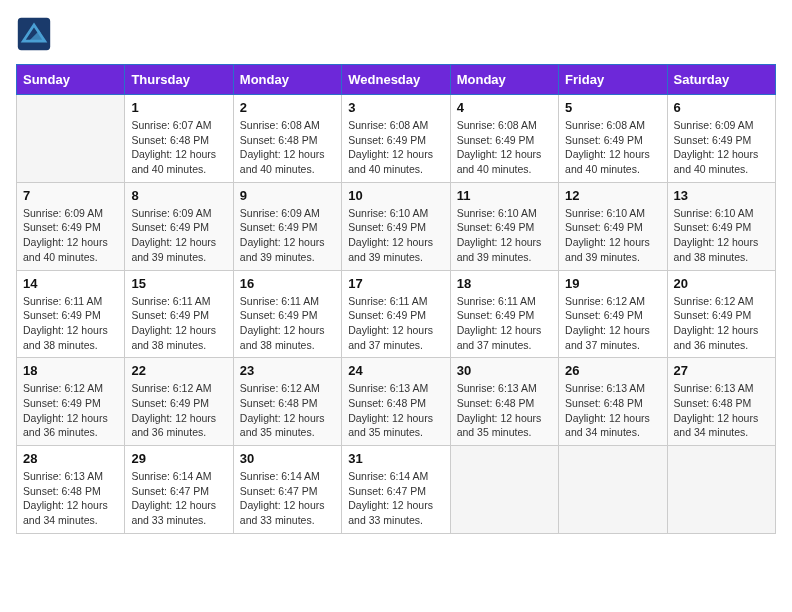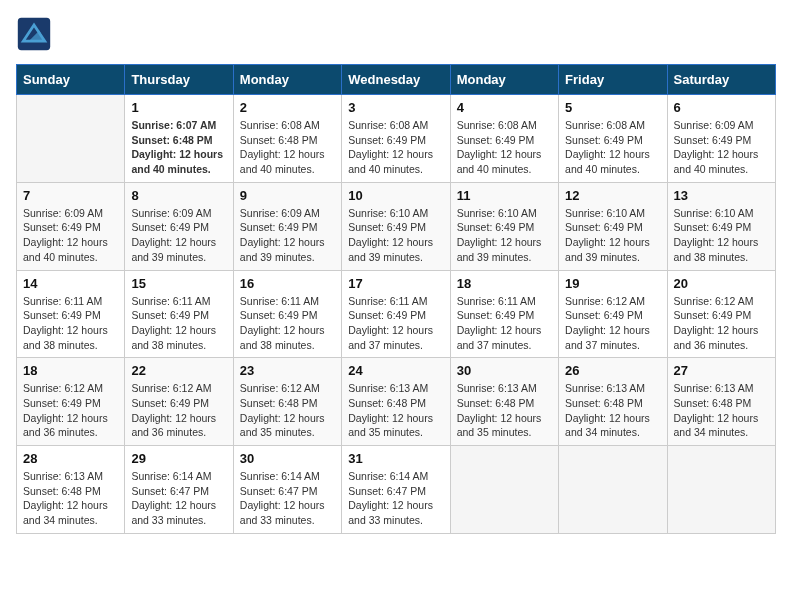--- a/index.html
+++ b/index.html
@@ -46,21 +46,21 @@
       font-size: 16px;
       color: #444;
       margin-top: 2px;
     }
     table {
       width: 100%;
       border-collapse: collapse;
       font-size: 11px;
     }
     thead tr th {
-      background-color: #0c4a6e;
+      background-color: #6d28d9;
       color: #fff;
       padding: 7px 6px;
       text-align: left;
       font-size: 13px;
       font-weight: bold;
       border: 1px solid #2a6fc9;
     }
     tbody tr td {
       border: 1px solid #ccc;
       padding: 5px 6px;
@@ -120,21 +120,21 @@
         <th>Monday</th>
         <th>Friday</th>
         <th>Saturday</th>
       </tr>
   </thead>
   <tbody id="calendar-body">
   <tr>
         <td class="empty-cell"></td>
         <td>
           <div class="day-num">1</div>
-          <div class="day-info" style="white-space: pre-line; font-weight: bold;">Sunrise: 6:07 AM
+          <div class="day-info" style="white-space: pre-line;">Sunrise: 6:07 AM
 Sunset: 6:48 PM
 Daylight: 12 hours and 40 minutes.</div>
         </td>
         <td>
           <div class="day-num">2</div>
           <div class="day-info" style="white-space: pre-line;">Sunrise: 6:08 AM
 Sunset: 6:48 PM
 Daylight: 12 hours and 40 minutes.</div>
         </td>
         <td>

